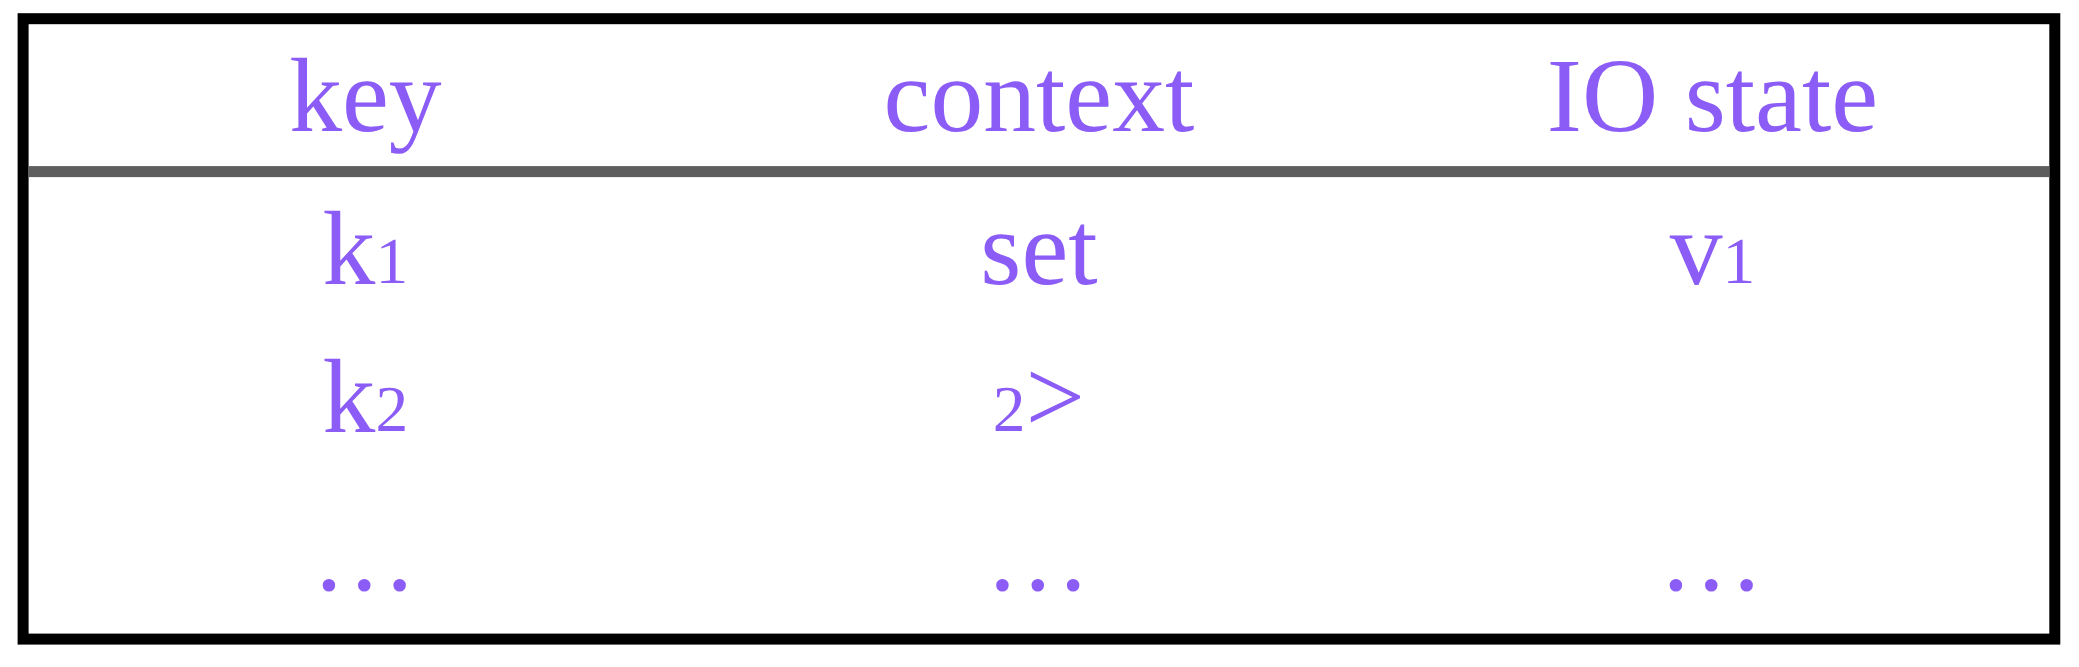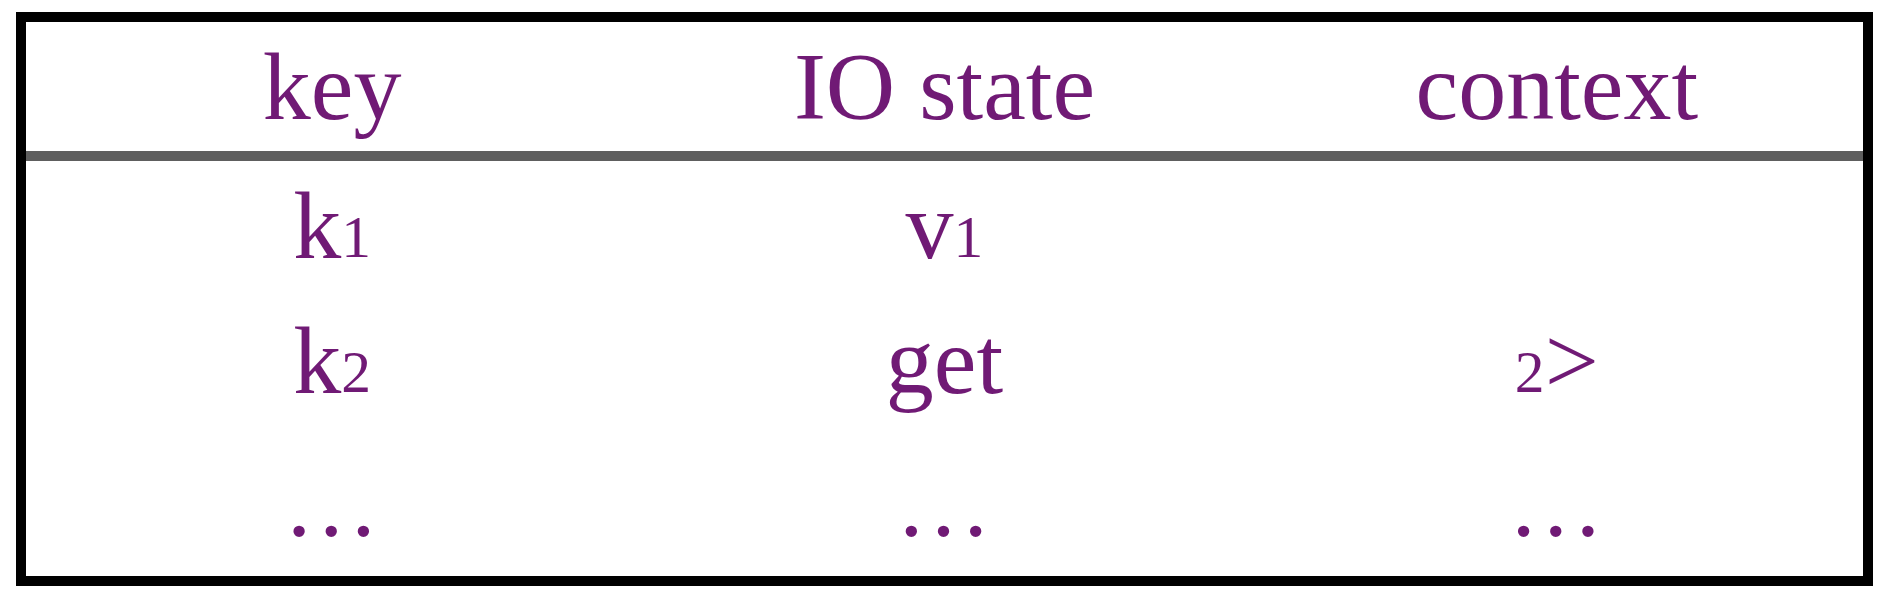--- a/index.html
+++ b/index.html
@@ -9,21 +9,21 @@
     height: 606px;
     background: #ffffff;
     overflow: hidden;
   }
   .page {
     position: relative;
     width: 1890px;
     height: 606px;
     background: #ffffff;
     font-family: "Liberation Serif", "DejaVu Serif", serif;
-    color: #701a75;
+    color: #8b5cf6;
   }
   .ptable {
     position: absolute;
     left: 16px;
     top: 12px;
     width: 1857px;
     height: 574px;
     box-sizing: border-box;
     border: 10px solid #000000;
     background: #ffffff;
@@ -67,46 +67,46 @@
   }
 </style>
 </head>
 <body>
 
 <div class="page">
   <div class="ptable">
 
     <div class="row header">
       <div class="cell">key</div>
+      <div class="cell">context</div>
       <div class="cell">IO state</div>
-      <div class="cell">context</div>
     </div>
 
     <div class="sep"></div>
 
     <div class="row r1">
       <div class="cell">
           <span>k</span>
           <sub>1</sub>
           <span></span>
         </div>
+      <div class="cell">set</div>
       <div class="cell">
           <span>v</span>
           <sub>1</sub>
           <span></span>
         </div>
     </div>
 
     <div class="row r2">
       <div class="cell">
           <span>k</span>
           <sub>2</sub>
           <span></span>
         </div>
-      <div class="cell">get</div>
       <div class="cell">
           <sub>2</sub>
           <span>&gt;</span>
         </div>
     </div>
 
     <div class="row r3">
       <div class="cell dots">…</div>
       <div class="cell dots">…</div>
       <div class="cell dots">…</div>

